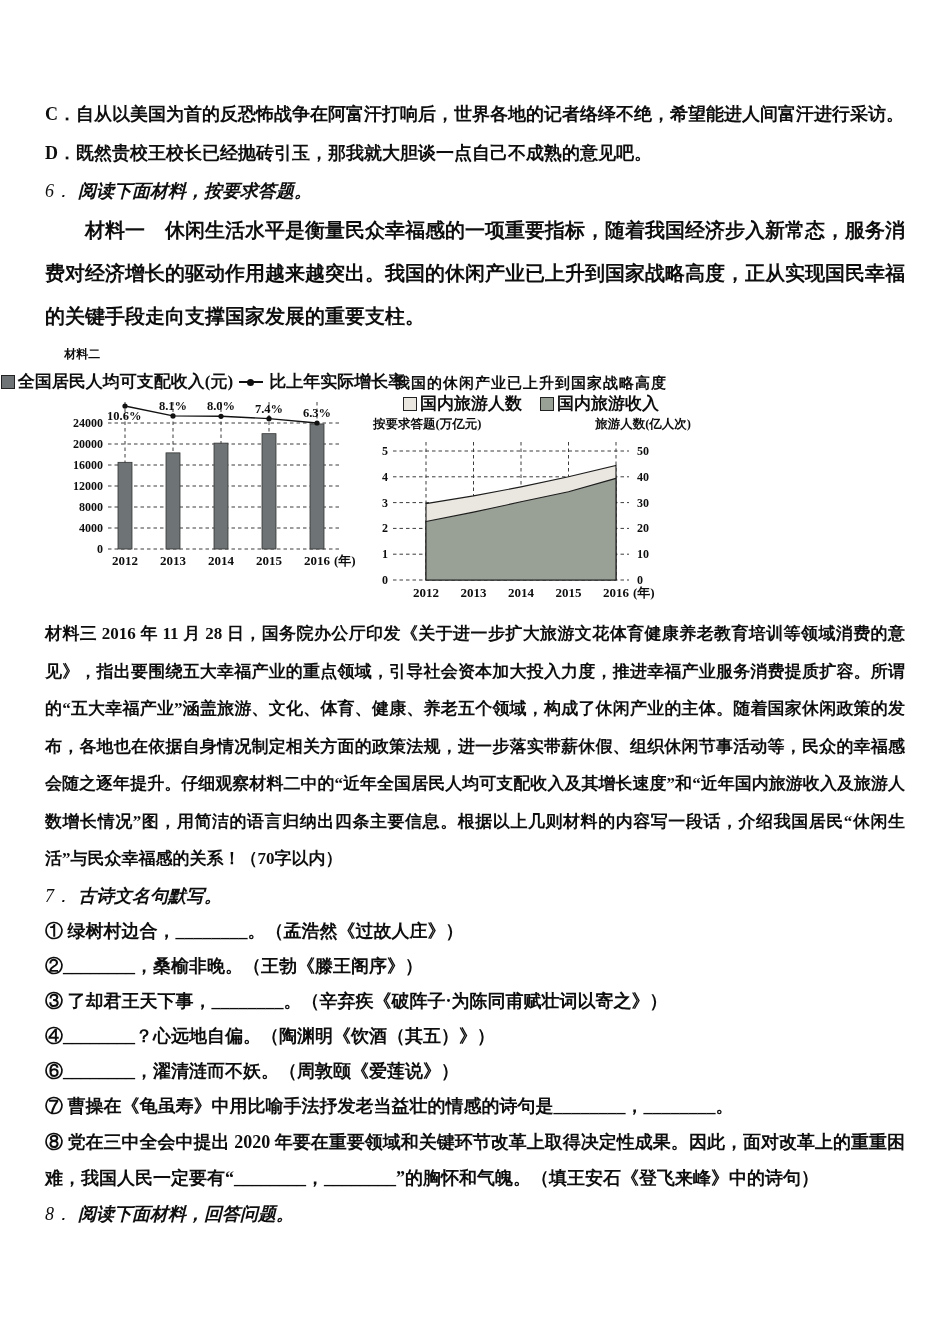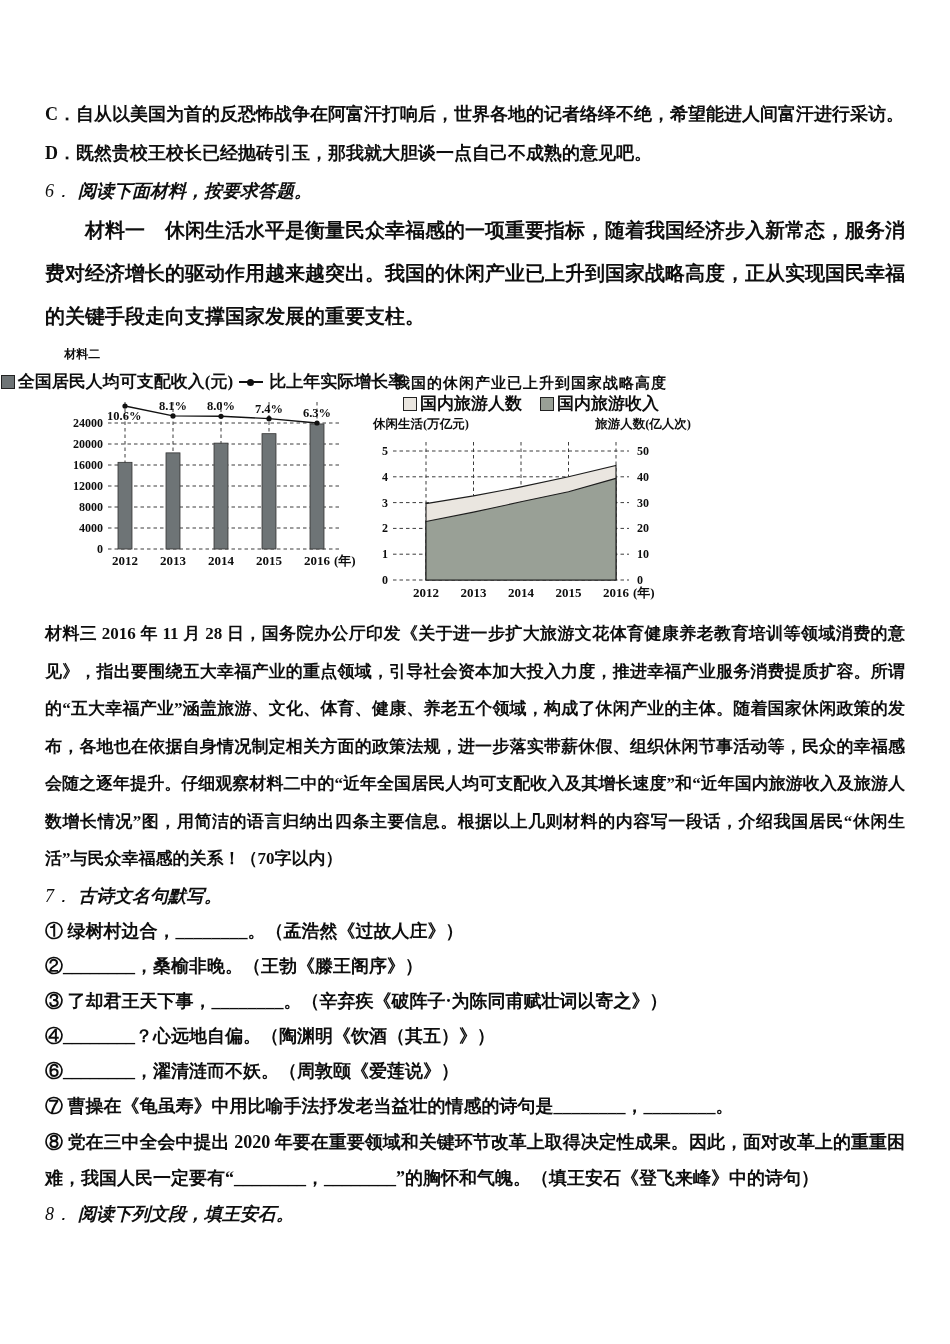--- a/index.html
+++ b/index.html
@@ -111,21 +111,21 @@
     <div class="chart2">
       <div class="ctitle">我国的休闲产业已上升到国家战略高度</div>
       <div class="legend">
         <span class="sw sw-light"></span>
         <span>国内旅游人数</span>
         <span style="width:12px"></span>
         <span class="sw sw-dark"></span>
         <span>国内旅游收入</span>
       </div>
       <div class="axis-row">
-        <span>休闲生活(万亿元)</span>
+        <span>按要求答题(万亿元)</span>
         <span>旅游人数(亿人次)</span>
       </div>
       <svg id="c2" width="320" height="175">
           <line x1="22" y1="146" x2="258" y2="146" class="dash"></line>
           <text x="17" y="150" class="tick" text-anchor="end">0</text>
           <line x1="22" y1="120.2" x2="258" y2="120.2" class="dash"></line>
           <text x="17" y="124.2" class="tick" text-anchor="end">1</text>
           <line x1="22" y1="94.4" x2="258" y2="94.4" class="dash"></line>
           <text x="17" y="98.4" class="tick" text-anchor="end">2</text>
           <line x1="22" y1="68.6" x2="258" y2="68.6" class="dash"></line>
@@ -163,15 +163,15 @@
   <div class="qhead"><span class="qnum">7．</span><span>古诗文名句默写。</span></div>
 
   <div class="q7item">① 绿树村边合，________。（孟浩然《过故人庄》）</div>
   <div class="q7item">②________，桑榆非晚。（王勃《滕王阁序》）</div>
   <div class="q7item">③ 了却君王天下事，________。（辛弃疾《破阵子·为陈同甫赋壮词以寄之》）</div>
   <div class="q7item">④________？心远地自偏。（陶渊明《饮酒（其五）》）</div>
   <div class="q7item">⑥________，濯清涟而不妖。（周敦颐《爱莲说》）</div>
   <div class="q7item">⑦ 曹操在《龟虽寿》中用比喻手法抒发老当益壮的情感的诗句是________，________。</div>
   <div class="q7wrap">⑧ 党在三中全会中提出 2020 年要在重要领域和关键环节改革上取得决定性成果。因此，面对改革上的重重困难，我国人民一定要有“________，________”的胸怀和气魄。（填王安石《登飞来峰》中的诗句）</div>
 
-  <div class="qhead"><span class="qnum">8．</span><span>阅读下列文段，填王安石。</span></div>
+  <div class="qhead"><span class="qnum">8．</span><span>阅读下面材料，回答问题。</span></div>
 
 </div>
 
 </body></html>

